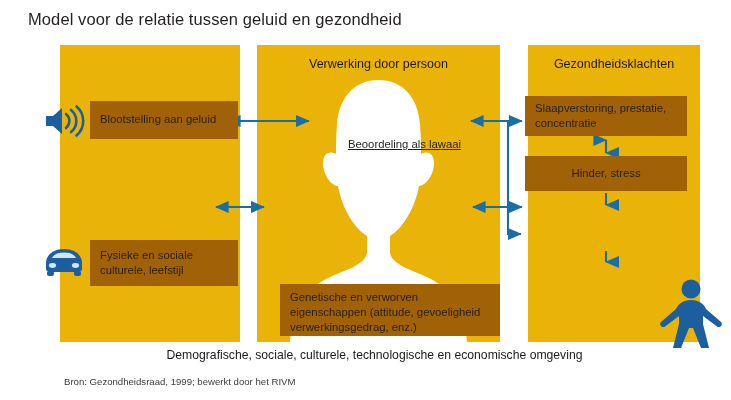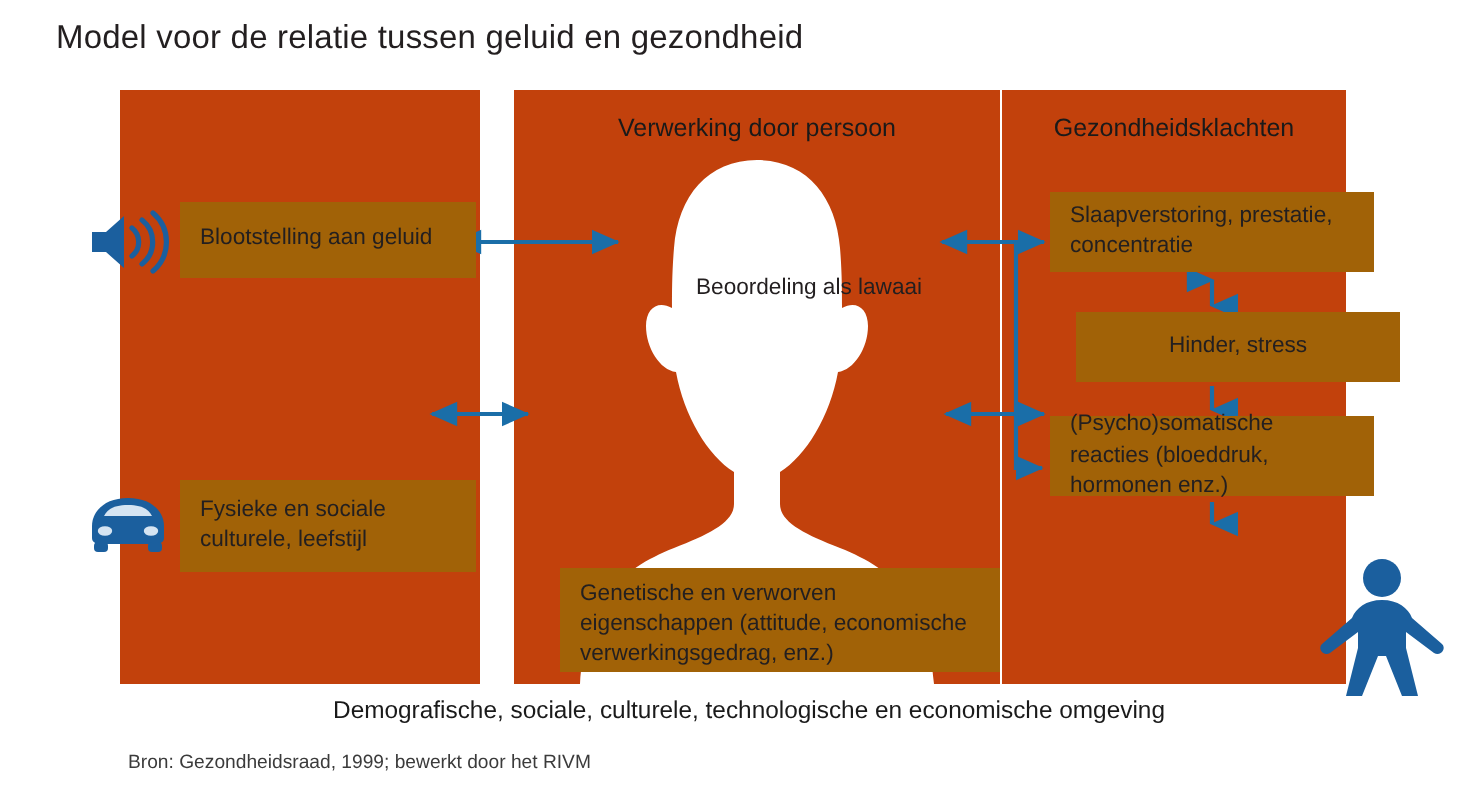--- a/index.html
+++ b/index.html
@@ -28,25 +28,25 @@
     top: 10px;
     font-size: 16.5px;
     color: #231f20;
     letter-spacing: 0.1px;
     white-space: nowrap;
     text-align: right;
   }
 
   
   .panel {
-    background: #c2410c;
+    background: #eab308;
   }
   #panel-exposure { left: 60px;  top: 45px; width: 180px; height: 297px; }
   #panel-person   { left: 257px; top: 45px; width: 243px; height: 297px; }
-  #panel-health   { left: 501px; top: 45px; width: 172px; height: 297px; }
+  #panel-health   { left: 528px; top: 45px; width: 172px; height: 297px; }
 
   .panel-title {
     position: absolute;
     top: 12px;
     left: 0;
     width: 100%;
     text-align: center;
     font-size: 12.5px;
     color: #1a1a1a;
   }
@@ -55,21 +55,21 @@
   .wbox {
     background: #a16207;
     box-sizing: border-box;
     display: flex;
     align-items: center;
     font-size: 11.3px;
     line-height: 1.33;
     color: #231f20;
     padding: 6px 10px;
   }
-  .wbox.center { justify-content: center; text-align: center; margin-left: 13px; }
+  .wbox.center { justify-content: center; text-align: center; }
 
   #box-exposure   { left: 90px;  top: 101px; width: 148px; height: 38px; }
   #box-environment{ left: 90px;  top: 240px; width: 148px; height: 46px; }
   #box-genetics   { left: 280px; top: 284px; width: 220px; height: 52px; align-items: flex-start; }
 
   #box-sleep      { left: 525px; top: 96px;  width: 162px; height: 40px; }
   #box-annoyance  { left: 525px; top: 156px; width: 162px; height: 35px; }
   #box-somatic    { left: 525px; top: 208px; width: 162px; height: 40px; }
   #box-cardio     { left: 525px; top: 265px; width: 162px; height: 42px; }
 
@@ -78,21 +78,21 @@
     left: 257px;
     top: 62px;
     width: 243px;
     height: 280px;
   }
   .mid-text {
     font-size: 11.3px;
     line-height: 1.35;
     color: #231f20;
   }
-  #mid-judgement { left: 348px; top: 137px; width: 120px; }
+  #mid-judgement { left: 348px; top: 137px; width: 120px; text-decoration: underline; }
   #mid-physio    { left: 348px; top: 174px; width: 120px; }
 
   
   #bottom-band {
     left: 60px;
     top: 348px;
     width: 629px;
     text-align: center;
     font-size: 12.2px;
     color: #1a1a1a;
@@ -217,34 +217,31 @@
     <rect x="34" y="28" width="7" height="5" rx="2" fill="#1b5f9e"></rect>
   </svg>
 
   <div class="abs wbox" id="box-environment">
     <span>Fysieke en sociale culturele, leefstijl</span>
   </div>
 
   <div class="abs mid-text" id="mid-judgement">Beoordeling als lawaai</div>
 
   <div class="abs wbox" id="box-genetics">
-    <span>Genetische en verworven eigenschappen (attitude, economische verwerkingsgedrag, enz.)</span>
+    <span>Genetische en verworven eigenschappen (attitude, gevoeligheid verwerkingsgedrag, enz.)</span>
   </div>
 
   <div class="abs wbox" id="box-sleep">
     <span>Slaapverstoring, prestatie, concentratie</span>
   </div>
 
   <div class="abs wbox center" id="box-annoyance">
     <span>Hinder, stress</span>
   </div>
 
-  <div class="abs wbox" id="box-somatic">
-    <span>(Psycho)somatische reacties (bloeddruk, hormonen enz.)</span>
-  </div>
 
 
   <svg class="abs" id="icon-person" viewBox="0 0 72 72">
     <circle cx="36" cy="11" r="9.5" fill="#1b5f9e"></circle>
     <path d="M36 22
              C 28 22, 23 26, 21 31
              L 6 44 C 3.5 46.5, 7 50.5, 10 48.5
              L 24 38
              L 24 46
              L 18 70 L 26 70 L 34 50 L 38 50 L 46 70 L 54 70 L 48 46

